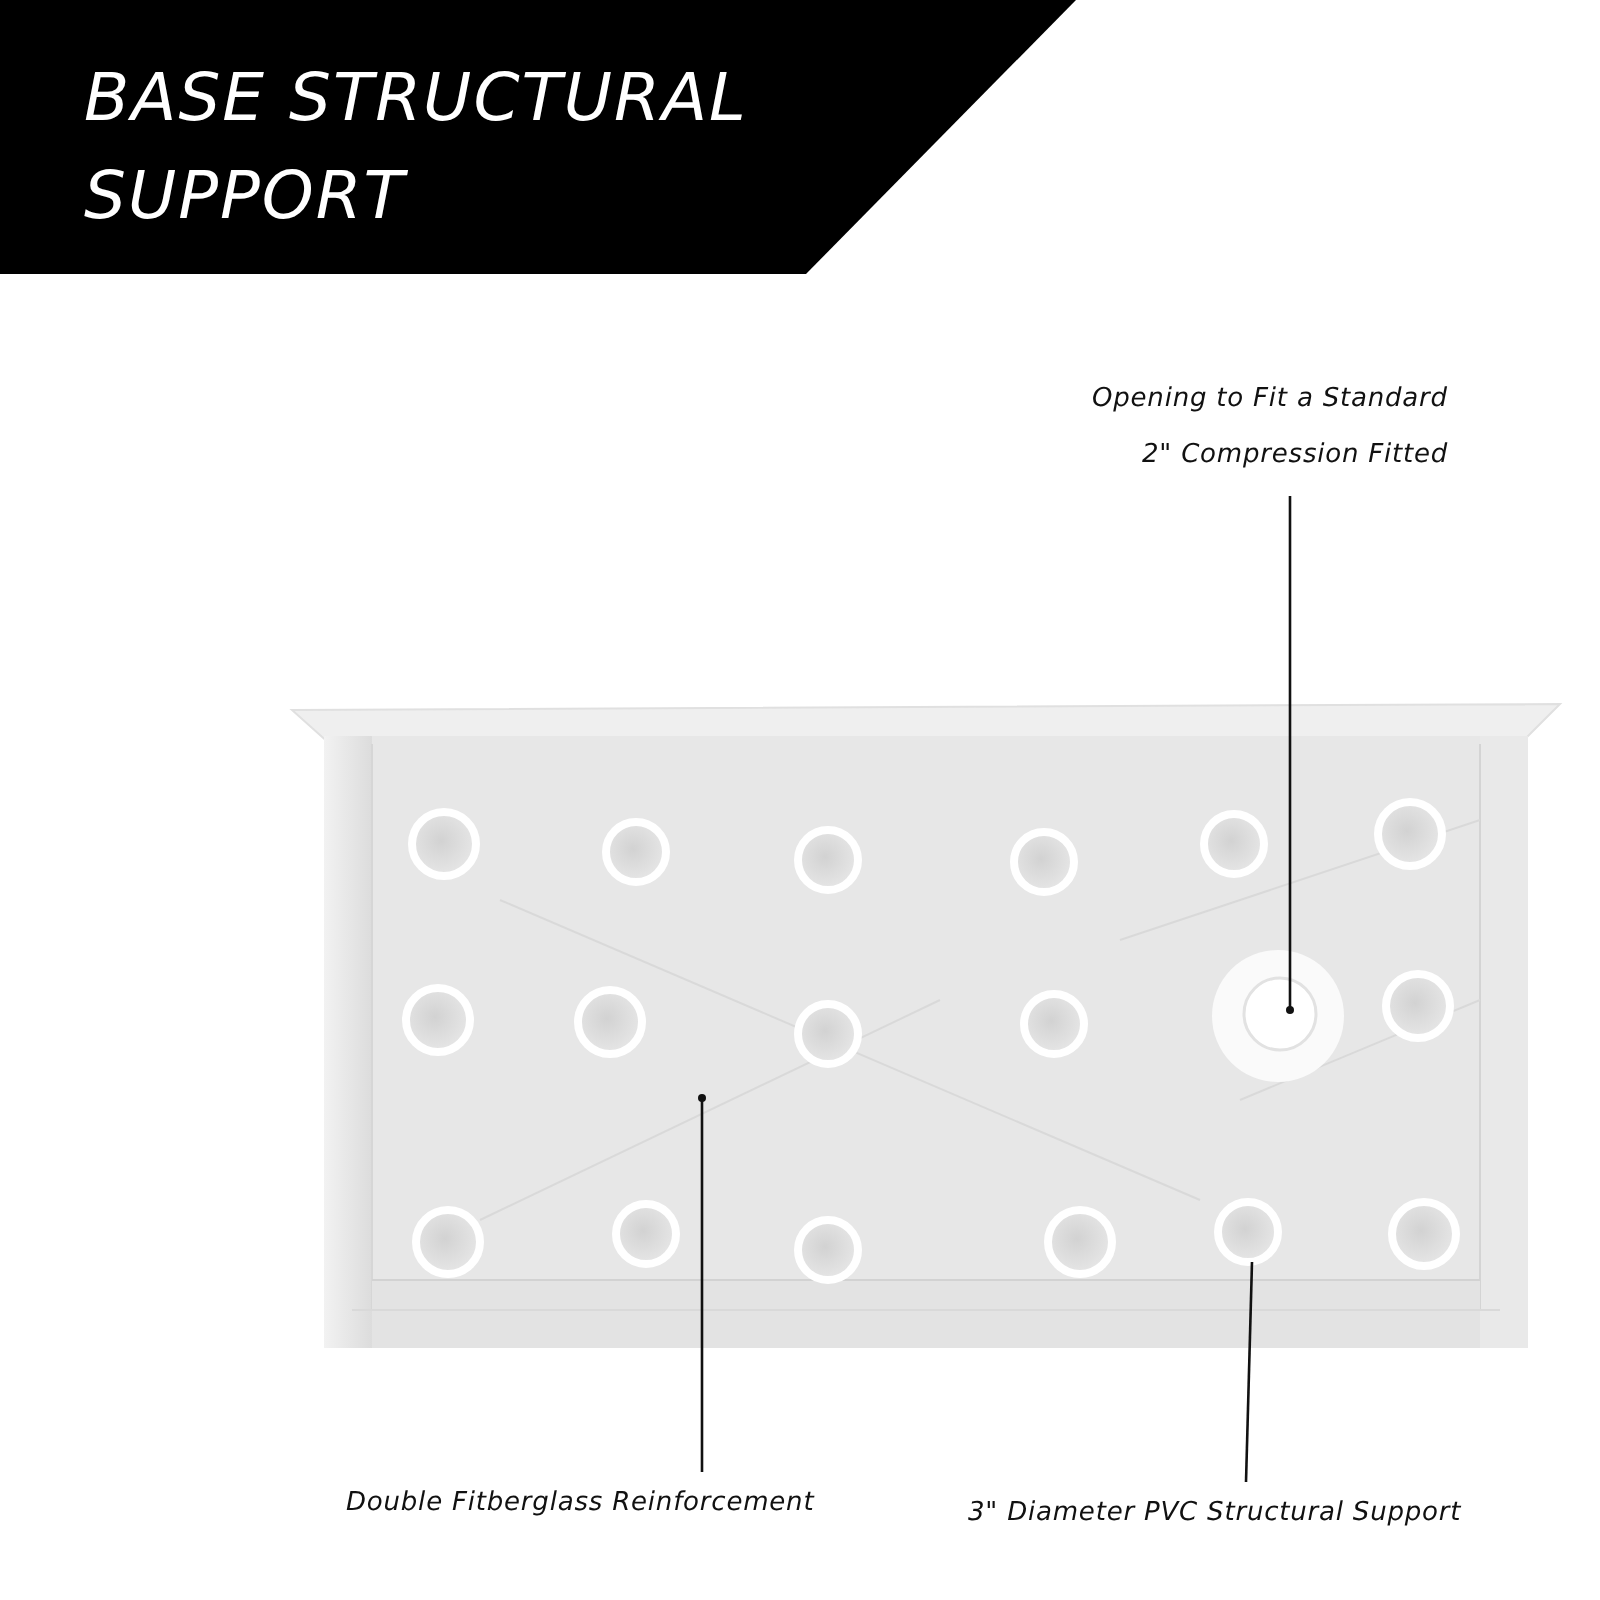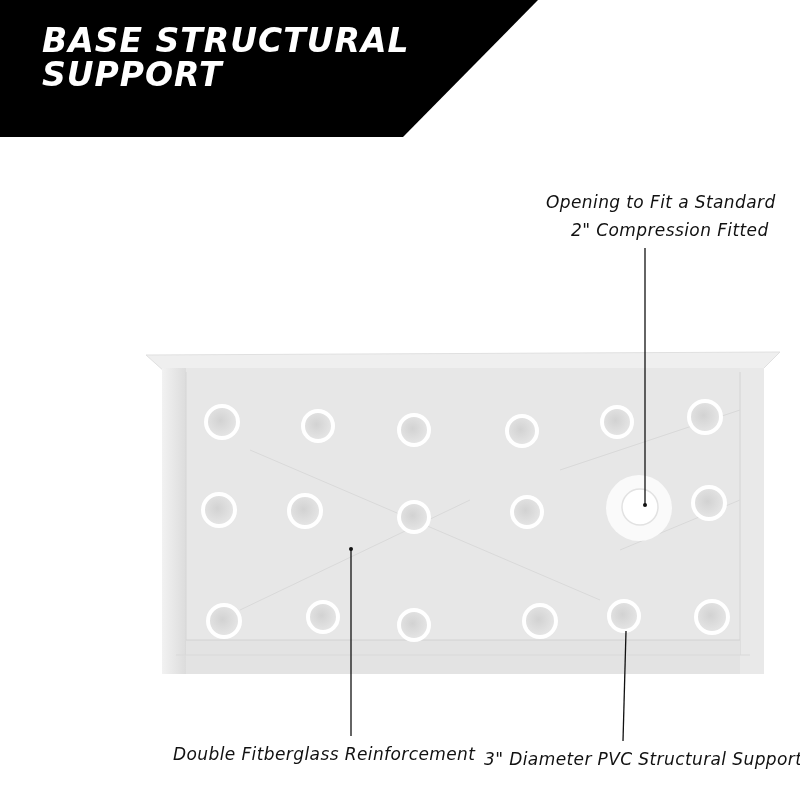--- a/index.html
+++ b/index.html
@@ -1,20 +1,20 @@
 <!DOCTYPE html>
 <html><head>
 <meta charset="utf-8">
 <style>
   html, body { margin:0; padding:0; }
   body { width:800px; height:800px; background:#ffffff; position:relative; overflow:hidden; font-family:"DejaVu Sans", sans-serif; }
   .banner { position:absolute; left:0; top:0; width:540px; height:137px; background:#000; clip-path:polygon(0 0, 538px 0, 403px 137px, 0 137px); }
-  .banner-title { position:absolute; left:42px; top:24px; color:#fff; font-style:italic; font-weight:bold; font-size:33px; line-height:34px; letter-spacing:1px; white-space:pre-line; width:400px; }
+  .banner-title { position:absolute; left:42px; top:24px; color:#fff; font-style:italic; font-weight:normal; font-size:33px; line-height:49px; letter-spacing:1px; white-space:pre-line; width:400px; }
   .tray-svg { position:absolute; left:0; top:0; }
-  .label { position:absolute; font-style:italic; font-size:17px; color:#111; white-space:nowrap; letter-spacing:0.4px; }
+  .label { position:absolute; font-style:italic; font-size:13px; color:#111; white-space:nowrap; letter-spacing:0.4px; }
   .lbl-drain-1 { left:546px; top:192px; }
   .lbl-drain-2 { left:571px; top:220px; }
   .lbl-fiber { left:173px; top:744px;text-align:right; }
   .lbl-pvc { left:484px; top:749px; }
 </style>
 </head>
 <body>
 
 <div class="banner"></div>
 <div class="banner-title">BASE STRUCTURAL

